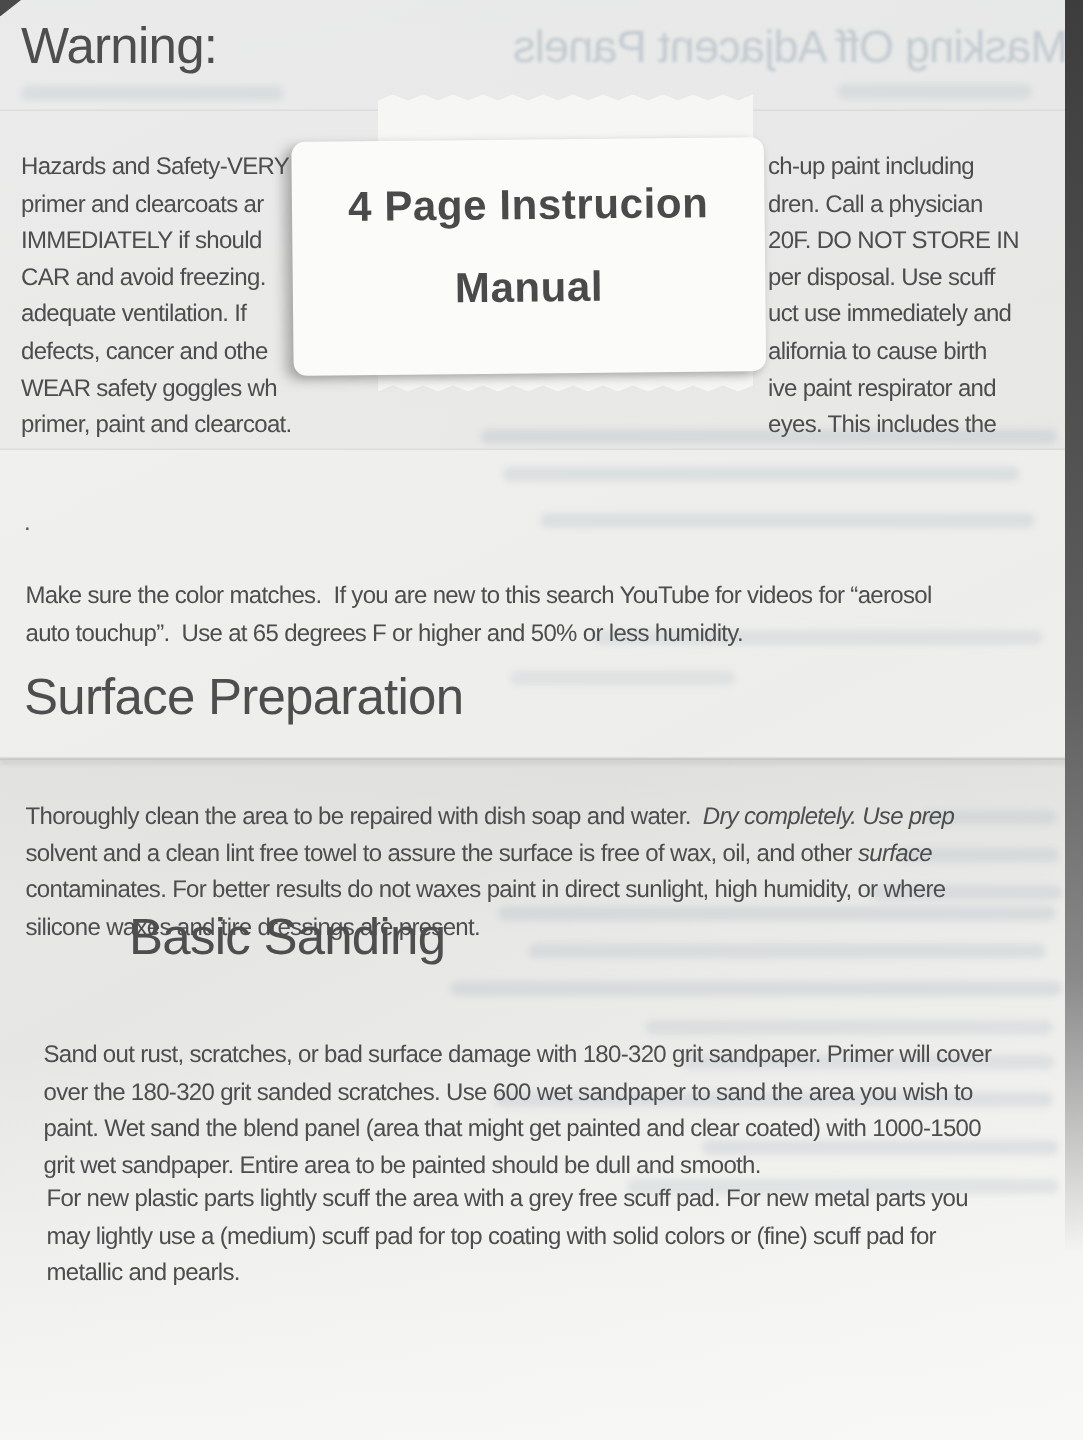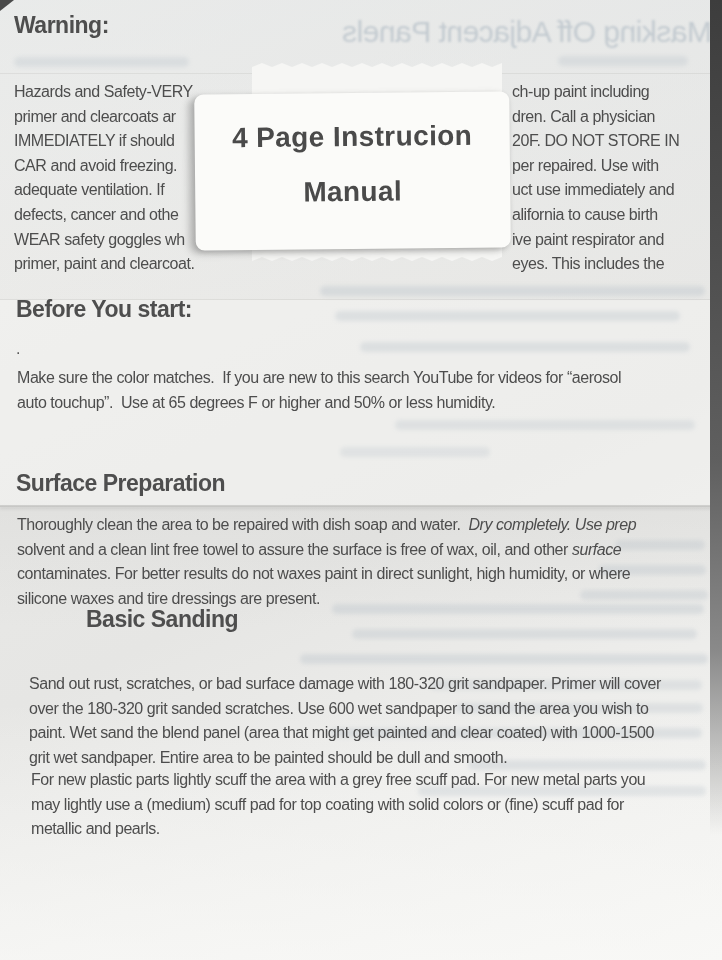--- a/index.html
+++ b/index.html
@@ -30,22 +30,22 @@
   
   .ghost-heading{
     top:15px;left:292px;width:420px;
     font-size:30px;letter-spacing:-.5px;color:rgba(166,178,190,.55);
     transform:scaleX(-1);filter:blur(1.2px);white-space:pre;
   }
   .ghost-line{
     height:10px;border-radius:5px;background:#b3bdc6;filter:blur(2.2px);
   }
   
-  .heading{font-size:23px;font-weight:700;letter-spacing:-.5px;color:#4e4e4e;white-space:pre;}
-  .para{font-size:16px;letter-spacing:-.45px;line-height:24.6px;color:#4d4d4d;}
+  .heading{font-size:34px;font-weight:400;letter-spacing:-.5px;color:#4e4e4e;white-space:pre;}
+  .para{font-size:16px;letter-spacing:-.45px;line-height:24.6px;color:#4d4d4d;margin-top:20px;}
   .para .tline{display:block;white-space:pre;}
   .para em{font-style:italic;}
   .stray{font-size:16px;color:#555;}
   
   .liner{
     left:252px;top:63px;width:250px;height:198px;background:#f6f6f4;
     clip-path:polygon(0% 2%,4% 0%,8% 2%,12% 0%,16% 2%,20% 0%,24% 2%,28% 0%,32% 2%,36% 0%,40% 2%,44% 0%,48% 2%,52% 0%,56% 2%,60% 0%,64% 2%,68% 0%,72% 2%,76% 0%,80% 2%,84% 0%,88% 2%,92% 0%,96% 2%,100% 0%,100% 98%,96% 100%,92% 98%,88% 100%,84% 98%,80% 100%,76% 98%,72% 100%,68% 98%,64% 100%,60% 98%,56% 100%,52% 98%,48% 100%,44% 98%,40% 100%,36% 98%,32% 100%,28% 98%,24% 100%,20% 98%,16% 100%,12% 98%,8% 100%,4% 98%,0% 100%);
   }
   .sticker{
     left:195px;top:93px;width:315px;height:156px;
@@ -104,41 +104,40 @@
       <div class="tline"><span>CAR and avoid freezing.</span></div>
       <div class="tline"><span>adequate ventilation. If</span></div>
       <div class="tline"><span>defects, cancer and othe</span></div>
       <div class="tline"><span>WEAR safety goggles wh</span></div>
       <div class="tline"><span>primer, paint and clearcoat.</span></div>
     </div>
   <div class="abs para z-text" style="left:512px;top:80px;">
       <div class="tline"><span>ch-up paint including</span></div>
       <div class="tline"><span>dren. Call a physician</span></div>
       <div class="tline"><span>20F. DO NOT STORE IN</span></div>
-      <div class="tline"><span>per repaired. Use with</span></div>
+      <div class="tline"><span>per disposal. Use scuff</span></div>
       <div class="tline"><span>uct use immediately and</span></div>
       <div class="tline"><span>alifornia to cause birth</span></div>
       <div class="tline"><span>ive paint respirator and</span></div>
       <div class="tline"><span>eyes. This includes the</span></div>
     </div>
 
   <div class="abs liner z-liner"></div>
   <div class="abs sticker">
     <div class="s1">4 Page Instrucion</div>
     <div class="s2">Manual</div>
   </div>
 
-  <div class="abs heading z-text" style="left:16px;top:296px;">Before You start:</div>
   <div class="abs stray z-text" style="left:16px;top:340px;">.</div>
   <div class="abs para z-text" style="left:17px;top:366px;">
       <div class="tline"><span>Make sure the color matches.  If you are new to this search YouTube for videos for “aerosol</span></div>
       <div class="tline"><span>auto touchup”.  Use at 65 degrees F or higher and 50% or less humidity.</span></div>
     </div>
 
-  <div class="abs heading z-text" style="left:16px;top:470px;">Surface Preparation</div>
+  <div class="abs heading z-text" style="left:16px;top:446px;">Surface Preparation</div>
   <div class="abs para z-text" style="left:17px;top:513px;">
       <div class="tline"><span>Thoroughly clean the area to be repaired with dish soap and water.  </span><em>Dry completely. Use prep</em></div>
       <div class="tline"><span>solvent and a clean lint free towel to assure the surface is free of wax, oil, and other </span><em>surface</em></div>
       <div class="tline"><span>contaminates. For better results do not waxes paint in direct sunlight, high humidity, or where</span></div>
       <div class="tline"><span>silicone waxes and tire dressings are present.</span></div>
     </div>
 
   <div class="abs heading z-text" style="left:42px;top:606px;margin-left:44px;">Basic Sanding</div>
   <div class="abs para z-text" style="left:29px;top:672px;">
       <div class="tline"><span>Sand out rust, scratches, or bad surface damage with 180-320 grit sandpaper. Primer will cover</span></div>

